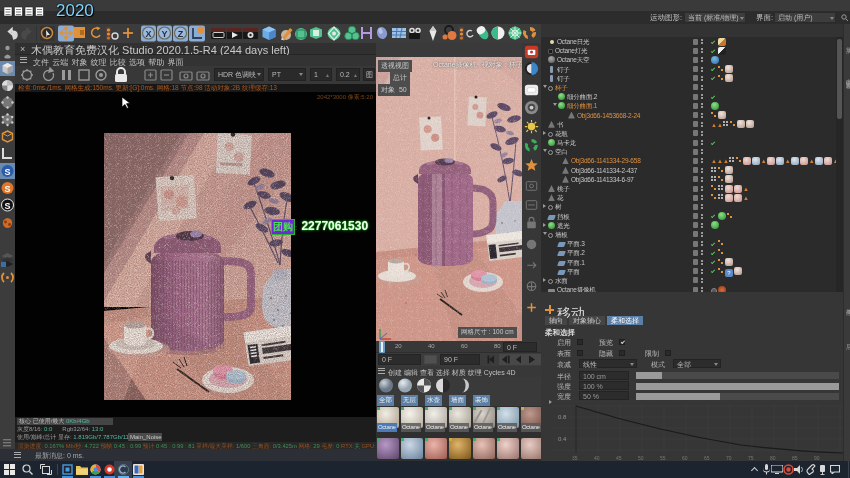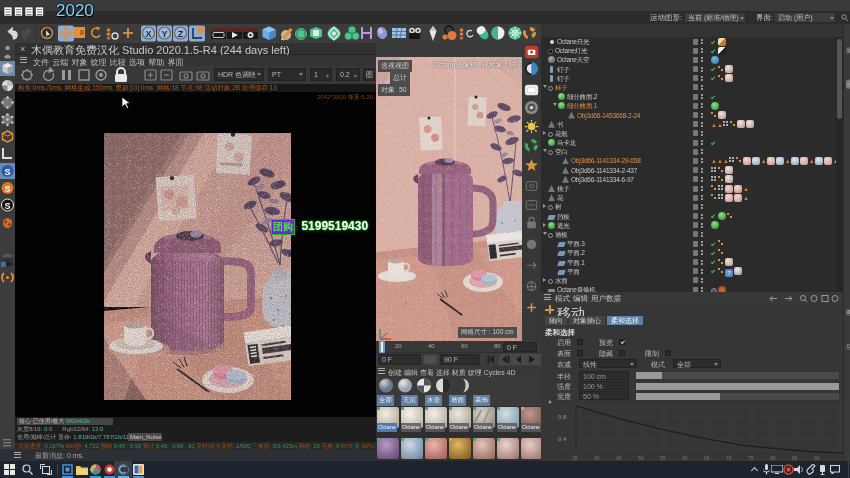--- a/index.html
+++ b/index.html
@@ -458,21 +458,21 @@
                 <rect x="152" y="210" width="30" height="6"></rect>
                 <rect x="152" y="219" width="20" height="2"></rect>
               </g>
             </g>
 <rect width="187" height="267" filter="url(#grain)"></rect>
 <rect width="187" height="267" filter="url(#graind)"></rect>
 </svg>
    </div>
    <div class="abs" style="left:256px;top:124px;white-space:nowrap;z-index:5">
      <span style="display:inline-block;border:1px solid #2ab52a;background:#6d28d9;color:#4ae04a;font-size:10px;font-weight:bold;padding:0 1px">团购</span><span style="color:#3ac83a;font-size:7px">:</span>
-     <span style="color:#f0fff0;font-size:12px;font-weight:bold;text-shadow:0 0 3px #2ad82a,0 0 1px #2ad82a">5199519430</span>
+     <span style="color:#f0fff0;font-size:12px;font-weight:bold;text-shadow:0 0 3px #2ad82a,0 0 1px #2ad82a">2277061530</span>
    </div>
    <svg class="abs" style="left:106px;top:4px" width="10" height="14" viewBox="0 0 10 14">
           <path d="M1 1 l0 10 3 -2.5 2 4 1.5 -1 -2 -3.8 3.5 -.5z" fill="#fff" stroke="#000" stroke-width=".7"></path>
         </svg>
  </div>
  <div class="abs" style="left:0;top:374px;width:361px;height:33px;background:#1d1d1d;font-size:6px">
    <div class="abs" style="left:2px;top:1px;width:96px;height:7px;background:#454545;color:#bbb;line-height:7px;padding-left:2px;white-space:nowrap">核心 已使用/最大 <span style="color:#55b8a0">0Kb/4Gb</span></div>
    <div class="abs" style="left:2px;top:9px;color:#999;line-height:7px;white-space:nowrap">灰度8/16: <span style="color:#55b8a0">0:0</span> &nbsp;&nbsp;&nbsp;&nbsp;&nbsp;Rgb32/64: <span style="color:#55b8a0">13:0</span></div>
    <div class="abs" style="left:2px;top:17px;color:#999;line-height:7px;white-space:nowrap">使用/巅峰/总计 显存: <span style="color:#55b8a0">1.819Gb/7.787Gb/11G</span></div>
    <div class="abs" style="left:113px;top:16px;width:34px;height:8px;background:#4a4a4a;color:#ccc;line-height:8px;padding-left:2px">Main_Noise</div>
@@ -860,39 +860,20 @@
   <div class="trow" style="padding-left:10px"><span class="arr"></span><span class="ico" style="background:#7a96b8;transform:skewX(-20deg);height:5px;margin-top:1px"></span><span class="oname">平面.2</span><span class="vis"></span><span class="vdd"></span><span class="tags"><span class="ckx"></span><span class="odd"></span></span></div>
   <div class="trow" style="padding-left:10px"><span class="arr"></span><span class="ico" style="background:#7a96b8;transform:skewX(-20deg);height:5px;margin-top:1px"></span><span class="oname">平面.1</span><span class="vis"></span><span class="vdd"></span><span class="tags"><span class="ckx"></span><span class="odd"></span><span class="tg fab"></span></span></div>
   <div class="trow" style="padding-left:10px"><span class="arr"></span><span class="ico" style="background:#7a96b8;transform:skewX(-20deg);height:5px;margin-top:1px"></span><span class="oname">平面</span><span class="vis"></span><span class="vdd"></span><span class="tags"><span class="ckx"></span><span class="odd"></span><span class="tg" style="background:#5a8ac8;color:#fff;font-size:6px;text-align:center;line-height:8px">?</span><span class="tg fab"></span></span></div>
   <div class="trow"><span class="arr"><span class="rta"></span></span><span class="ico" style="border:1px solid #999;width:5px;height:5px;border-radius:50%"></span><span class="oname">水面</span><span class="vis"></span><span class="vdd"></span></div>
   <div class="trow"><span class="arr"></span><span class="ico" style="background:#888;height:4px;margin-top:1.5px;border-radius:1px"></span><span class="oname">Octane摄像机</span><span class="vis"></span><span class="vdd"></span><span class="tags"><span class="tg" style="background:#555;border-radius:50%;border:1px solid #888;width:6px;height:6px"></span><span class="tg" style="background:radial-gradient(circle,#e06a3a,#8a3a1a);border-radius:50%"></span></span></div>
  </div>
  <div class="abs" style="left:295px;top:13px;width:7px;height:255px;background:#262626">
         <div class="abs" style="left:1px;top:2px;width:5px;height:80px;background:#555;border-radius:2px"></div>
       </div>
  <div id="attr" class="abs" style="left:0;top:268px;width:302px;height:169px;background:#363636;font-size:7px;color:#b8b8b8">
-  <div class="abs" style="left:0;top:0;width:302px;height:12px;background:#383838">
-    <span class="abs ham" style="left:3px;top:2px"></span>
-    <span class="abs" style="left:14px;top:2px;color:#c2c2c2;font-size:7.5px;white-space:nowrap">模式  编辑  用户数据</span>
-    <svg class="abs" style="left:228px;top:3px" width="24" height="7" viewBox="0 0 24 7">
-            <g stroke="#999" stroke-width="1" fill="none">
-              <path d="M8 3.5 H1 M3.5 1 L1 3.5 L3.5 6"></path>
-              <path d="M16 3.5 H23 M20.5 1 L23 3.5 L20.5 6"></path>
-            </g>
-          </svg>
-    <svg class="abs" style="left:258px;top:2px" width="40" height="9" viewBox="0 0 40 9">
-            <g stroke="#999" fill="none" stroke-width="1">
-              <circle cx="4" cy="4" r="2.5"></circle>
-              <path d="M6 6 l2 2"></path>
-              <circle cx="15" cy="4.5" r="3"></circle>
-              <rect x="23" y="1.5" width="6" height="6"></rect>
-              <rect x="33" y="1.5" width="6" height="6" rx="3"></rect>
-            </g>
-          </svg>
-  </div>
   <div class="abs plus" style="left:4px;top:13px"></div>
   <div class="abs" style="left:16px;top:13px;color:#dcdcdc;font-size:14px">移动</div>
   <div class="abs" style="left:4px;top:24px"><span style="background:#454545;color:#ccc;padding:1px 4px">轴向</span><span style="background:#454545;color:#ccc;padding:1px 4px;margin-left:2px">对象轴心</span><span style="background:#5b7fa6;color:#fff;padding:1px 4px;margin-left:2px">柔和选择</span></div>
   <div class="abs" style="left:4px;top:36px;color:#dcdcdc;font-weight:bold;font-size:7.5px">柔和选择</div>
   <div class="abs" style="left:16px;top:46px">启用</div><div class="abs" style="left:36px;top:47px;width:6px;height:6px;background:#2a2a2a;border:1px solid #1f1f1f"></div>
   <div class="abs" style="left:58px;top:46px">预览</div><div class="abs" style="left:78px;top:47px;width:6px;height:6px;background:#2a2a2a;border:1px solid #1f1f1f;">
           <span style="position:absolute;left:1px;top:1px;width:3.5px;height:2px;border-left:1px solid #d8d8d8;border-bottom:1px solid #d8d8d8;transform:rotate(-45deg)"></span>
         </div>
   <div class="abs" style="left:16px;top:57px">表面</div><div class="abs" style="left:36px;top:58px;width:6px;height:6px;background:#2a2a2a;border:1px solid #1f1f1f"></div>
   <div class="abs" style="left:58px;top:57px">隐藏</div><div class="abs" style="left:78px;top:58px;width:6px;height:6px;background:#2a2a2a;border:1px solid #1f1f1f"></div>

